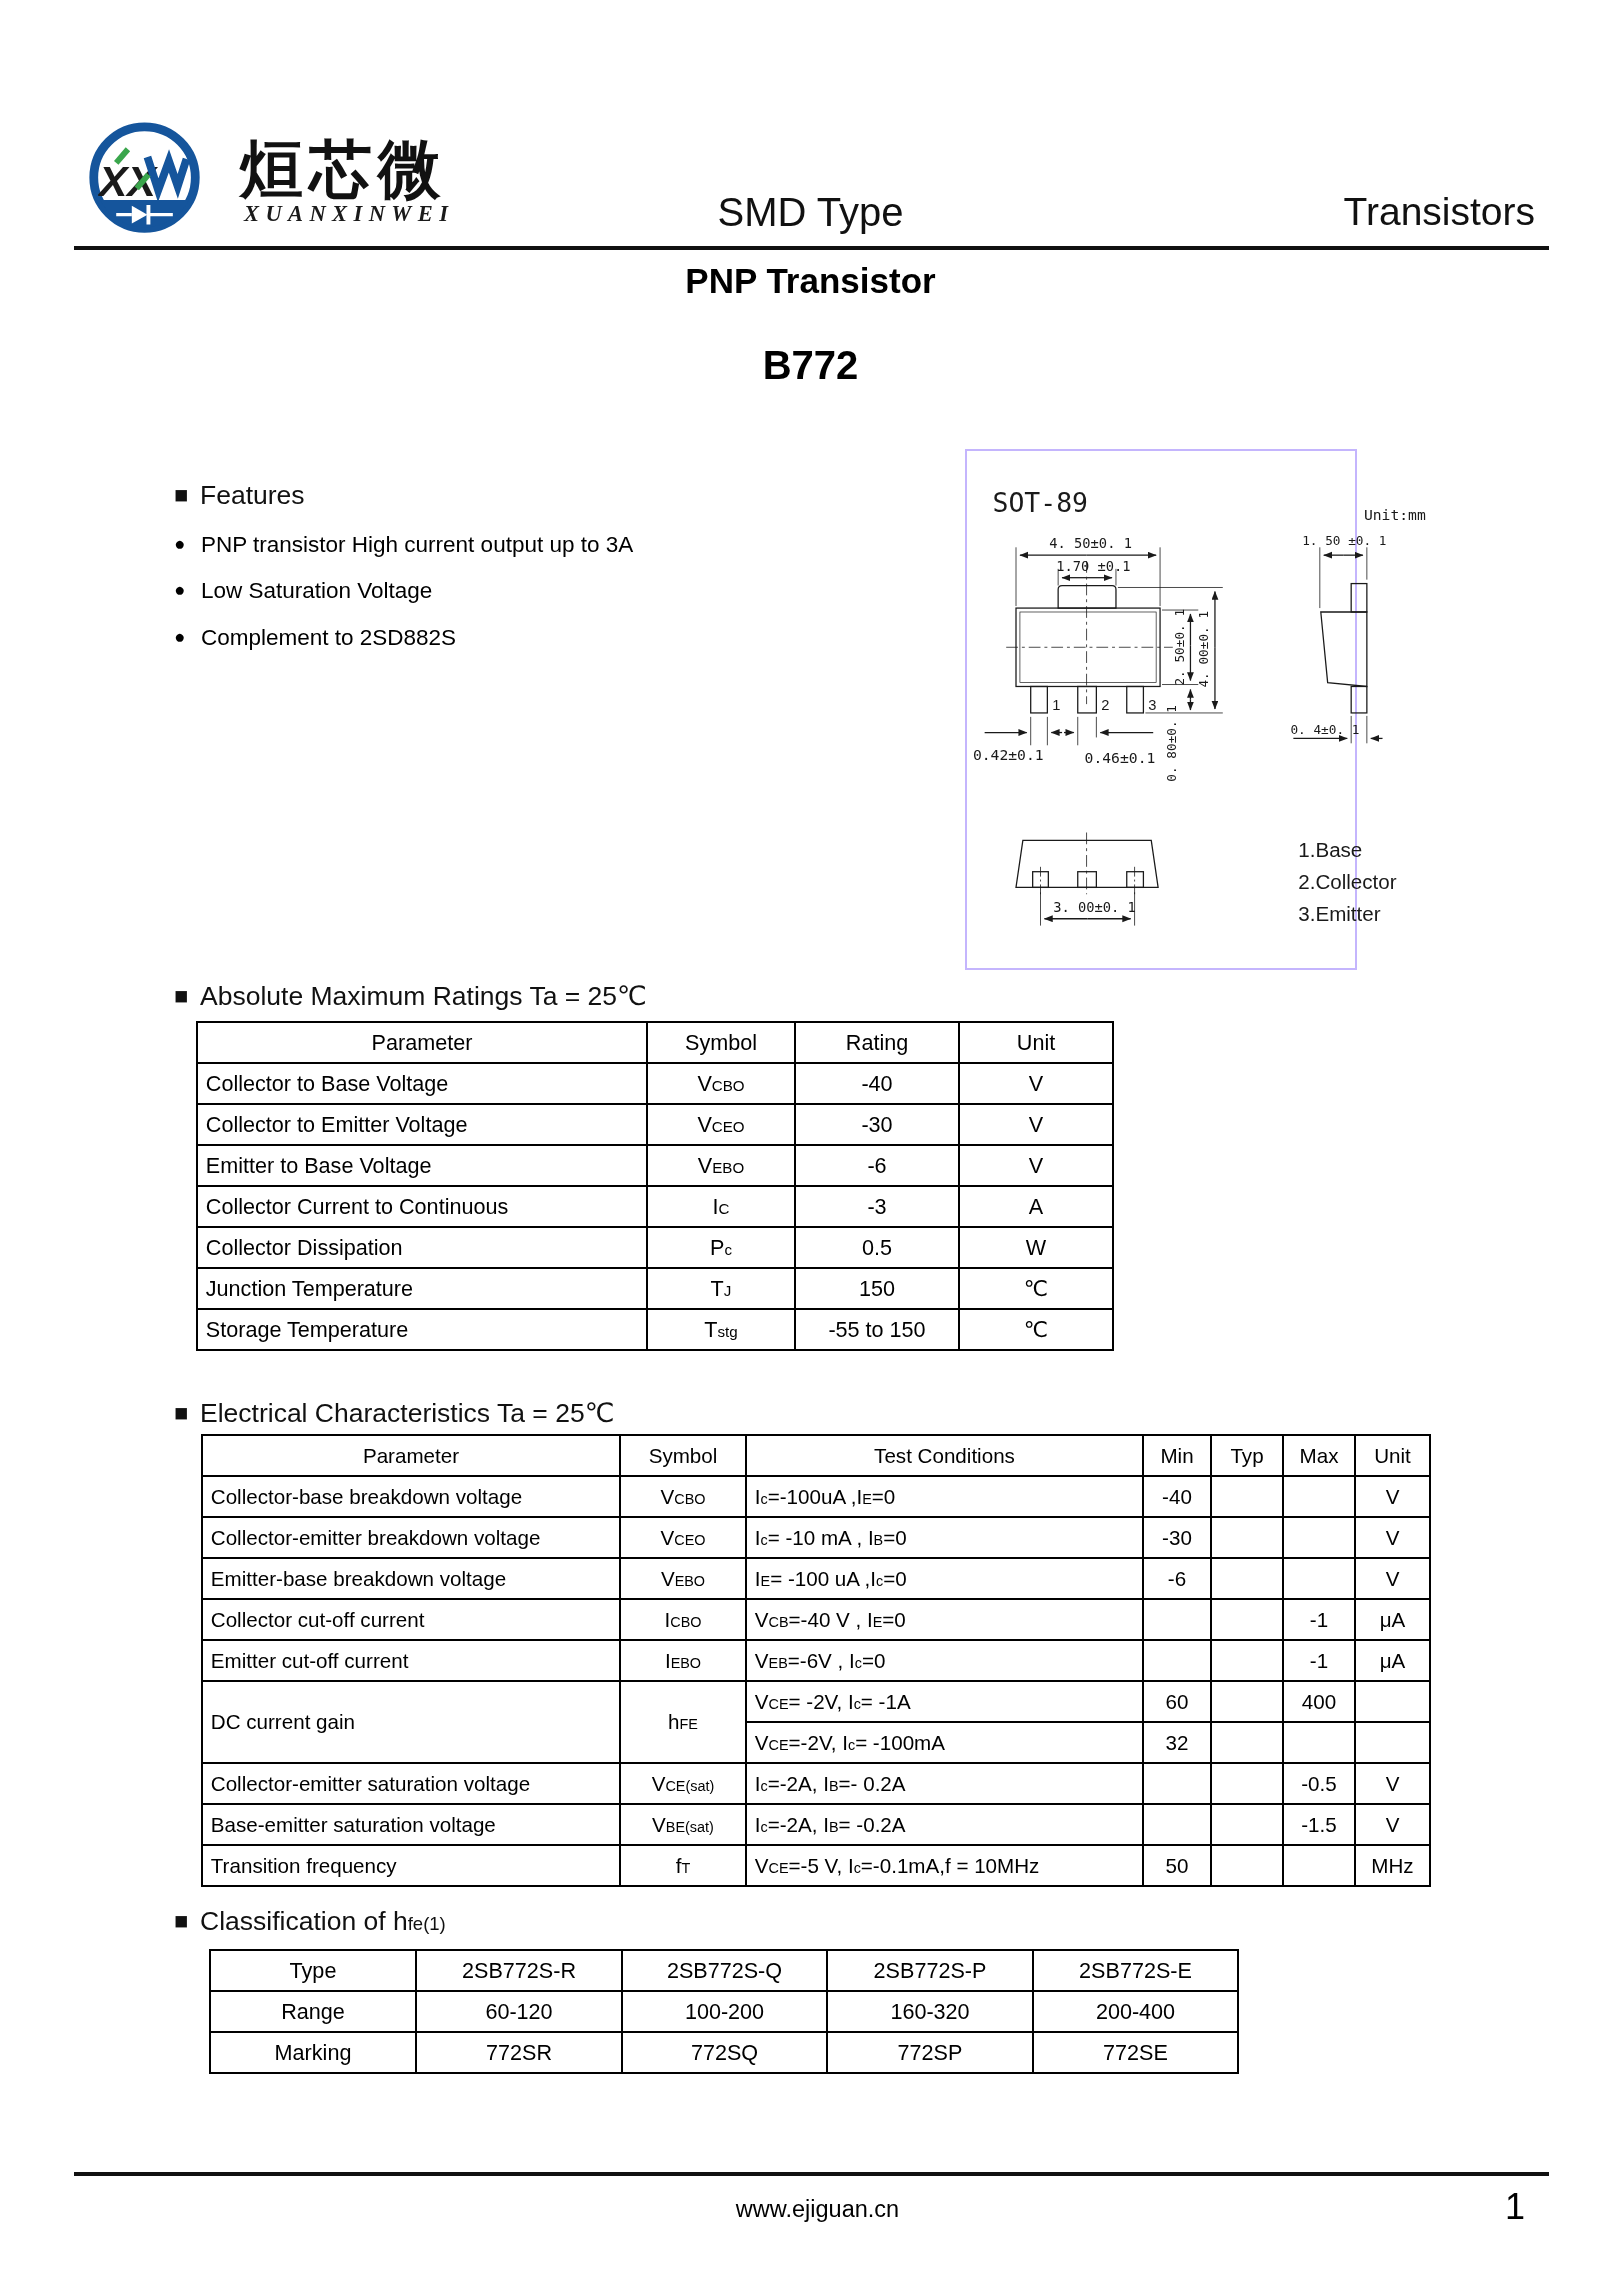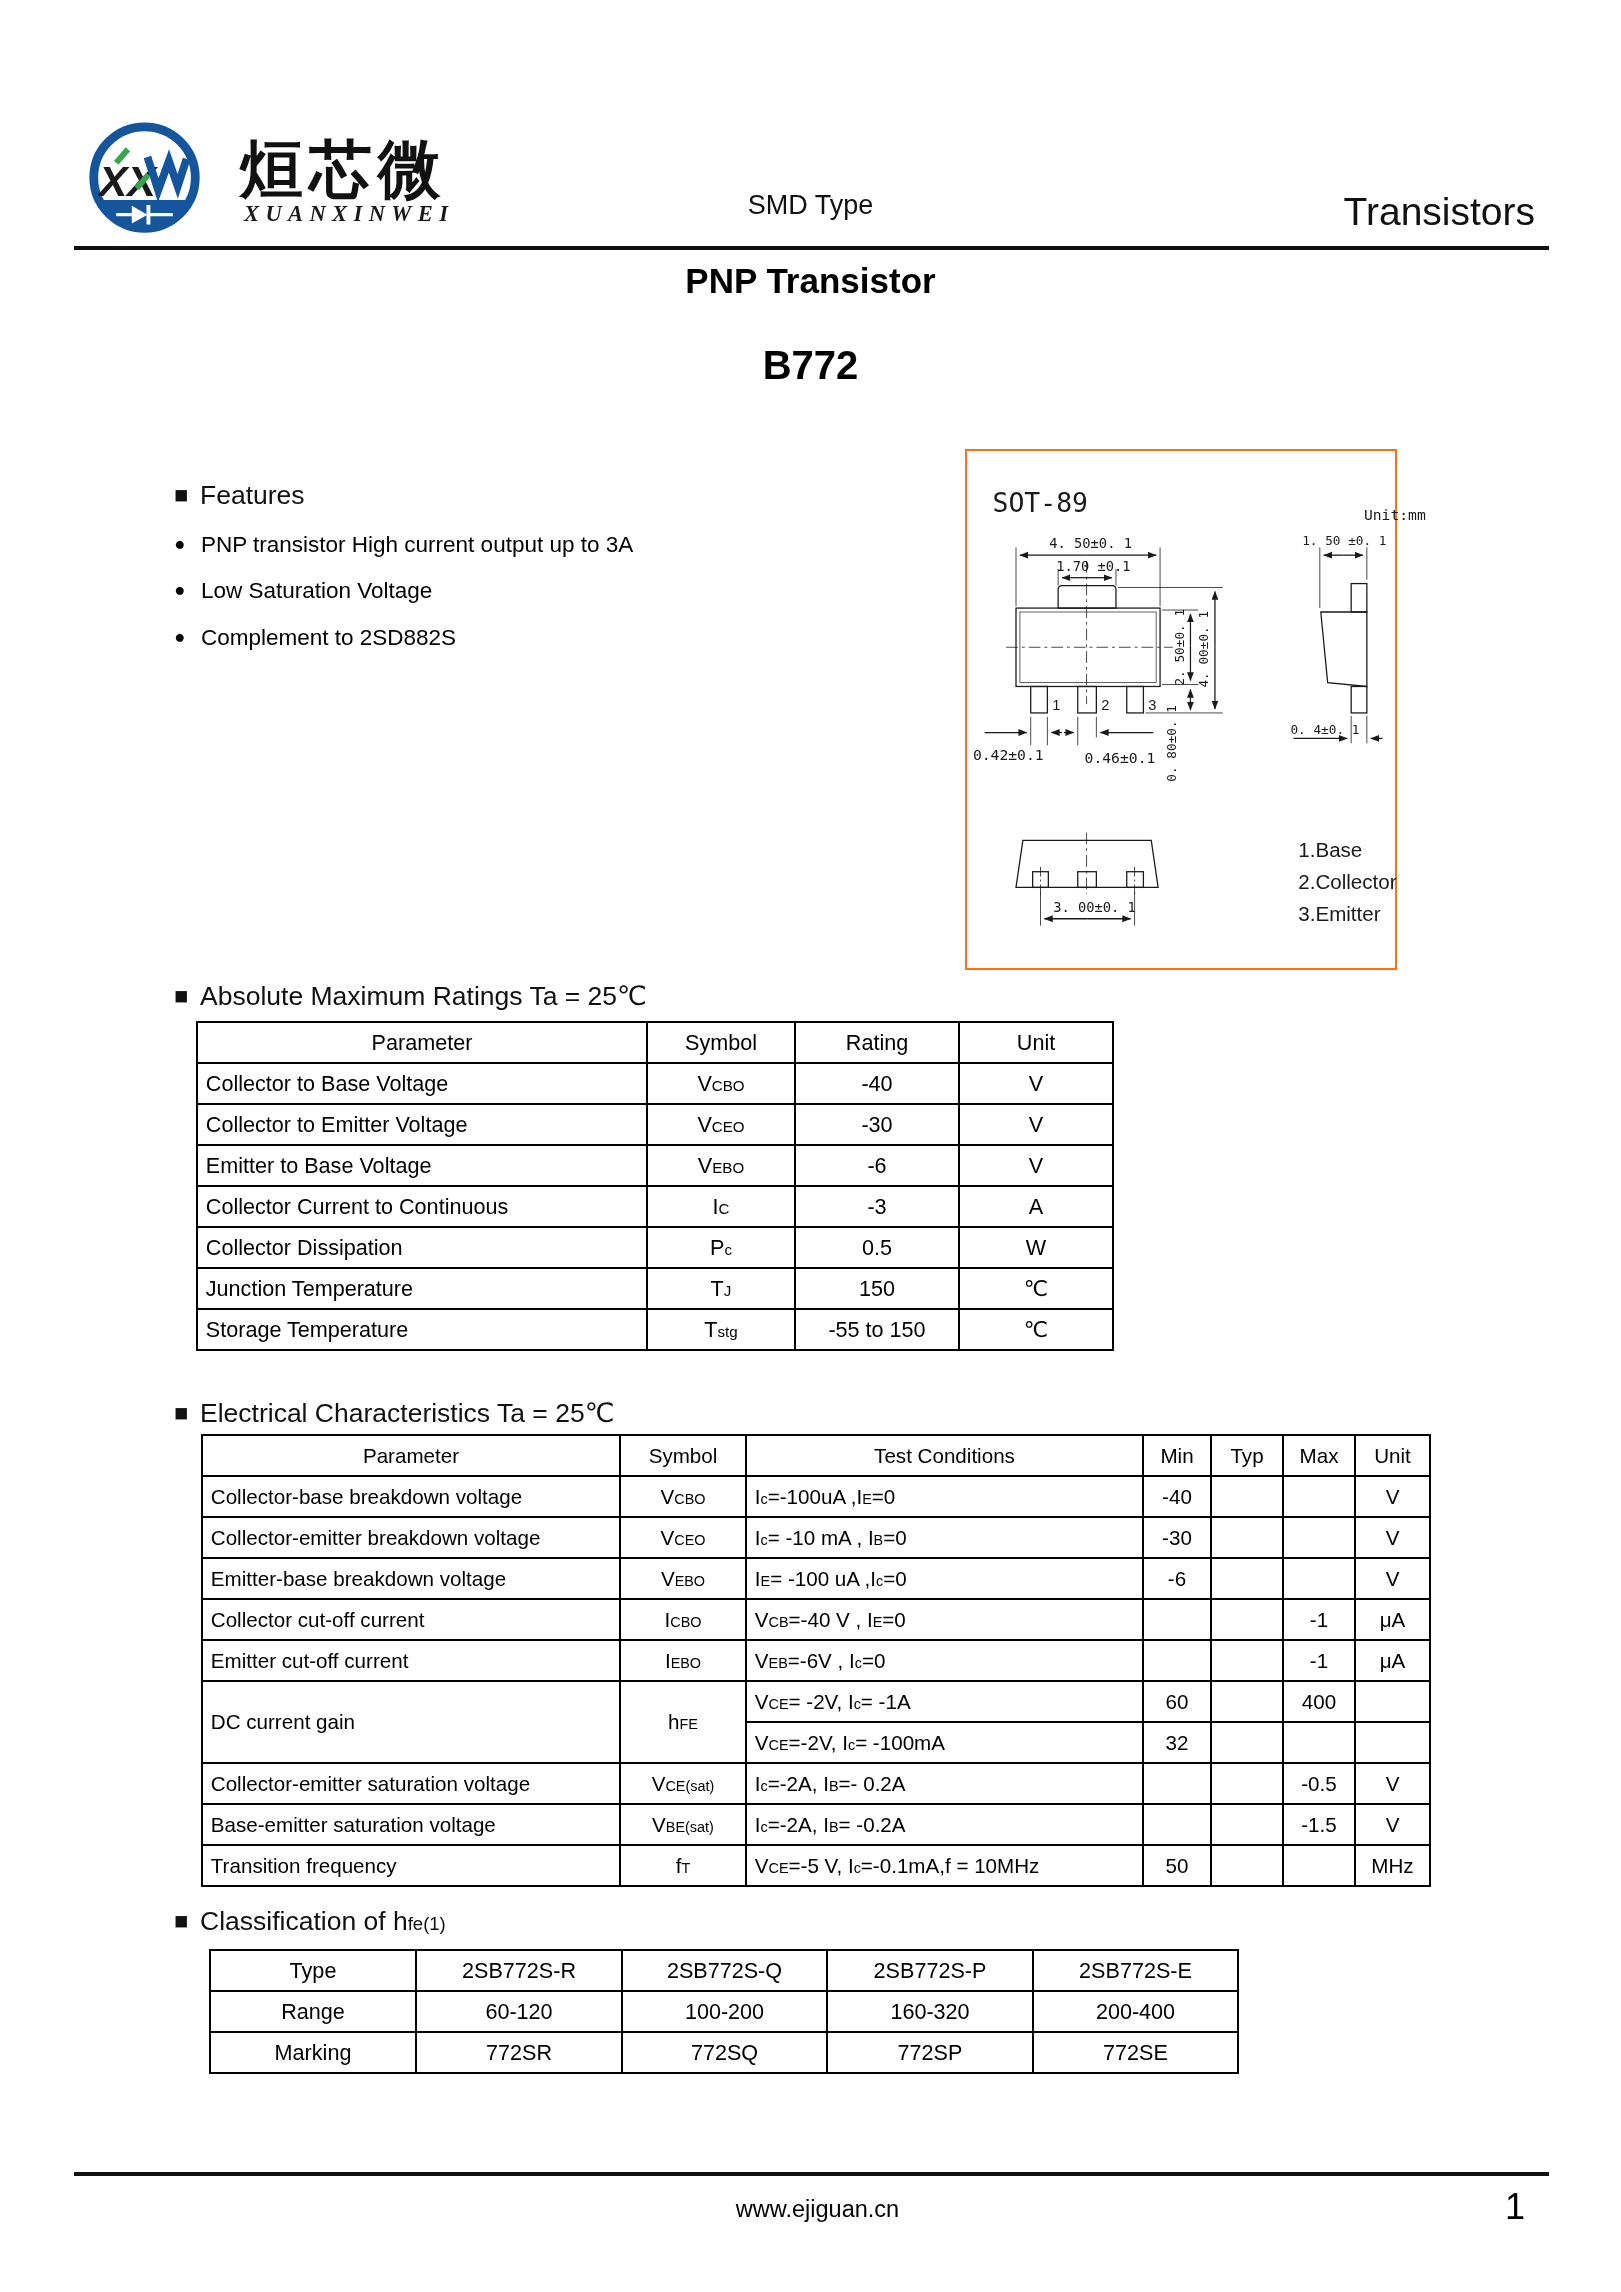--- a/index.html
+++ b/index.html
@@ -6,39 +6,39 @@
   .page{position:relative;width:1621px;height:2293px;background:#fff;
         font-family:"Liberation Sans","DejaVu Sans",sans-serif;color:#000;overflow:hidden;}
   .abs{position:absolute;}
 
   
   .logo-wrap{left:83px;top:118px;width:421px;height:147px;}
   .logo-cn{left:240px;top:127px;font-size:63px;font-weight:bold;letter-spacing:5.9px;color:#111;
            font-family:"DejaVu Sans",sans-serif;}
   .logo-latin{left:244px;top:201px;font-size:22.5px;font-weight:600;letter-spacing:6.4px;color:#1a1a1a;
               font-family:"Liberation Serif","DejaVu Serif",serif;font-style:italic;}
-  .smd-type{left:0;width:1621px;top:190px;text-align:center;font-size:27px;color:#111;}
+  .smd-type{left:0;width:1621px;top:190px;text-align:center;font-size:40px;color:#111;}
   .transistors{right:86px;top:190px;font-size:39px;color:#111;}
   .hrule{left:74px;width:1475px;height:3.9px;background:#111;}
   .rule-top{top:246px;}
   .rule-bottom{top:2172px;}
 
   .title-product{left:0;width:1621px;top:261px;text-align:center;font-size:35px;font-weight:bold;}
   .title-part{left:0;width:1621px;top:343px;text-align:center;font-size:40px;font-weight:bold;}
 
   
   .sec-head{left:174px;font-size:26.5px;color:#111;white-space:nowrap;}
   .sq{display:inline-block;font-size:23.5px;margin-right:11.8px;transform:translateY(-1px);}
 
   
   .feat-item{left:174px;font-size:22.5px;white-space:nowrap;}
   .dot{display:inline-block;font-size:18.6px;margin-right:15.7px;transform:translateY(-2px);}
 
   
-  .pkg-box{left:965px;top:449px;width:432px;height:521px;border:2px solid #f97316;box-sizing:border-box;text-align:right;}
+  .pkg-box{left:965px;top:449px;width:392px;height:521px;border:2px solid #c4b5fd;box-sizing:border-box;text-align:right;}
 
   
   table{border-collapse:collapse;table-layout:fixed;background:#fff;}
   td{border:2px solid #000;height:39px;padding:0 7.8px;font-size:21.6px;overflow:hidden;white-space:nowrap;}
   .tbl{position:absolute;border:2.9px solid #000;}
   .t1{left:196px;top:1021px;width:915px;}
   .t2{left:201px;top:1434px;width:1227px;}
   .t2 td{font-size:20.6px;}
   .t3{left:209px;top:1949px;width:1027px;}
   .c{text-align:center;}

